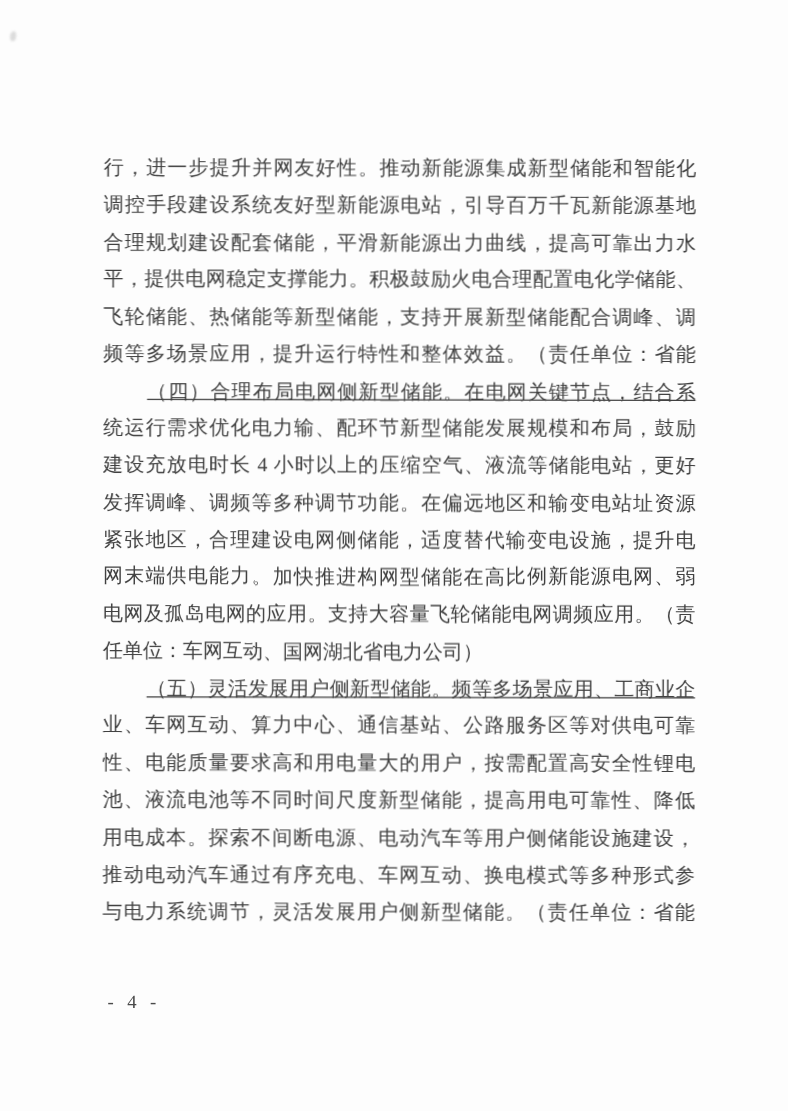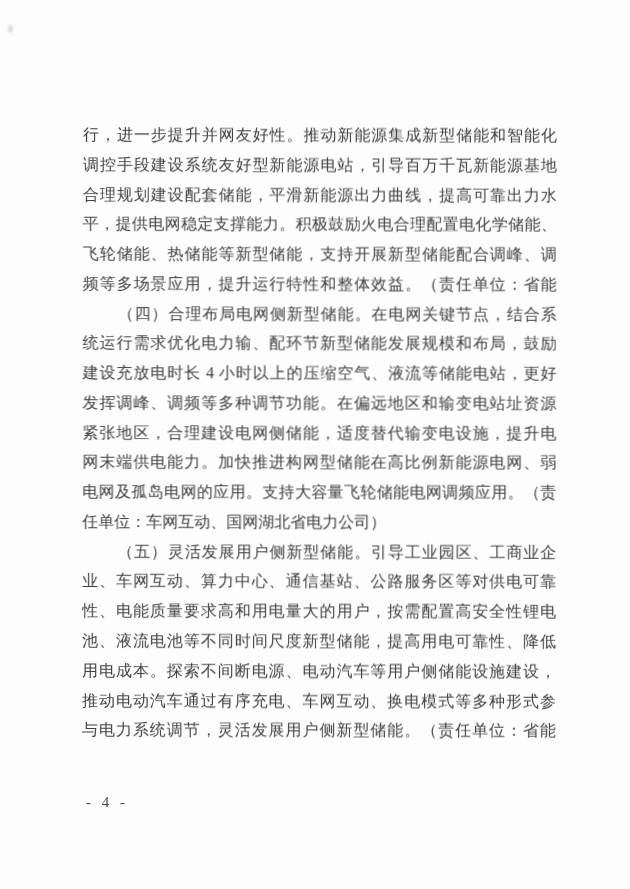--- a/index.html
+++ b/index.html
@@ -51,20 +51,21 @@
   .line {
     height: 29.77px;
     overflow: hidden;
     text-align: justify;
     text-align-last: justify;
     text-justify: inter-character;
     white-space: normal;
   }
   .line.indent {
     text-indent: 35px;
+    text-decoration: underline;
   }
   .line.nojust {
     text-align: left;
     text-align-last: auto;
   }
   .page-number {
     position: absolute;
     left: 86px;
     top: 794px;
     font-size: 15px;
@@ -104,21 +105,21 @@
       <div class="line">发挥调峰、调频等多种调节功能。在偏远地区和输变电站址资源</div>
 
       <div class="line">紧张地区，合理建设电网侧储能，适度替代输变电设施，提升电</div>
 
       <div class="line">网末端供电能力。加快推进构网型储能在高比例新能源电网、弱</div>
 
       <div class="line">电网及孤岛电网的应用。支持大容量飞轮储能电网调频应用。（责</div>
 
       <div class="line nojust">任单位：车网互动、国网湖北省电力公司）</div>
 
-      <div class="line indent">（五）灵活发展用户侧新型储能。引导工业园区、工商业企</div>
+      <div class="line indent">（五）灵活发展用户侧新型储能。频等多场景应用、工商业企</div>
 
       <div class="line">业、车网互动、算力中心、通信基站、公路服务区等对供电可靠</div>
 
       <div class="line">性、电能质量要求高和用电量大的用户，按需配置高安全性锂电</div>
 
       <div class="line">池、液流电池等不同时间尺度新型储能，提高用电可靠性、降低</div>
 
       <div class="line">用电成本。探索不间断电源、电动汽车等用户侧储能设施建设，</div>
 
       <div class="line">推动电动汽车通过有序充电、车网互动、换电模式等多种形式参</div>

